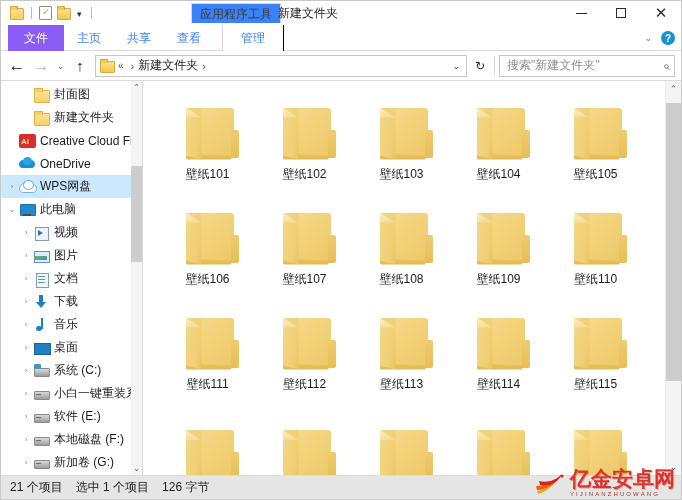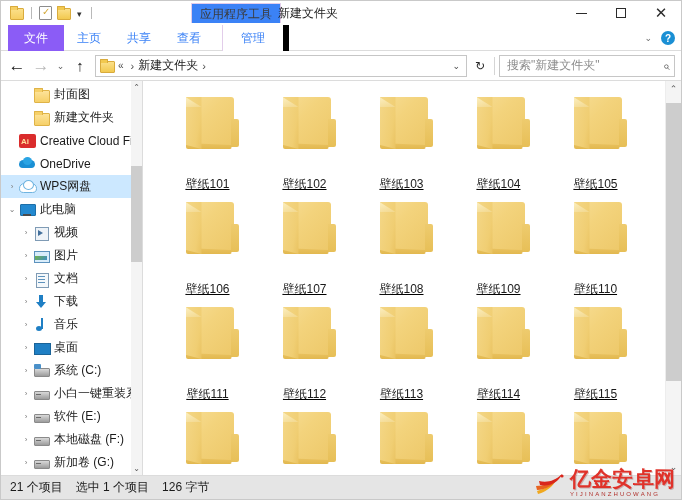--- a/index.html
+++ b/index.html
@@ -104,21 +104,21 @@
     font-size: 12px; color: #3b82f6;
     white-space: nowrap;
   }
   .tab.file {
     background: #8b5cf6; color: #ffffff;
     padding: 0 16px; margin-left: 7px;
   }
   .tab.ctx {
     background: #ffffff;
     border-left: 1px solid #e2cdea;
-    border-right: 6px solid #000000;
+    border-right: 1px solid #000000;
     padding: 0 18px;
     margin-left: 8px;
   }
   .ribbon-right {
     position: absolute; right: 6px; top: 0;
     height: 26px; display: flex; align-items: center; gap: 9px;
   }
   .rb-caret { font-size: 9px; color: #6d6d6d; }
   .rb-help {
     width: 14px; height: 14px; border-radius: 50%;
@@ -356,23 +356,22 @@
   }
   .grid {
     position: absolute; left: 0; top: 0; right: 16px; bottom: 0;
     display: flex; flex-wrap: wrap;
     align-content: flex-start;
     padding: 6px 0 0 16px;
   }
   .cell {
     width: 97px; height: 105px;
     display: flex; flex-direction: column;
-    align-items: center; justify-content: space-between;
+    align-items: center; justify-content: center;
     padding-top: 4px;
-    text-decoration: underline;
   }
   .folder-ico {
     width: 62px; height: 62px; position: relative;
   }
   .folder-ico .back {
     position: absolute; left: 9px; top: 6px;
     width: 48px; height: 50px;
     background: linear-gradient(135deg,#f7dd94 0%, #f3d37c 40%, #edc869 100%);
     border-radius: 1px 3px 2px 2px;
   }

